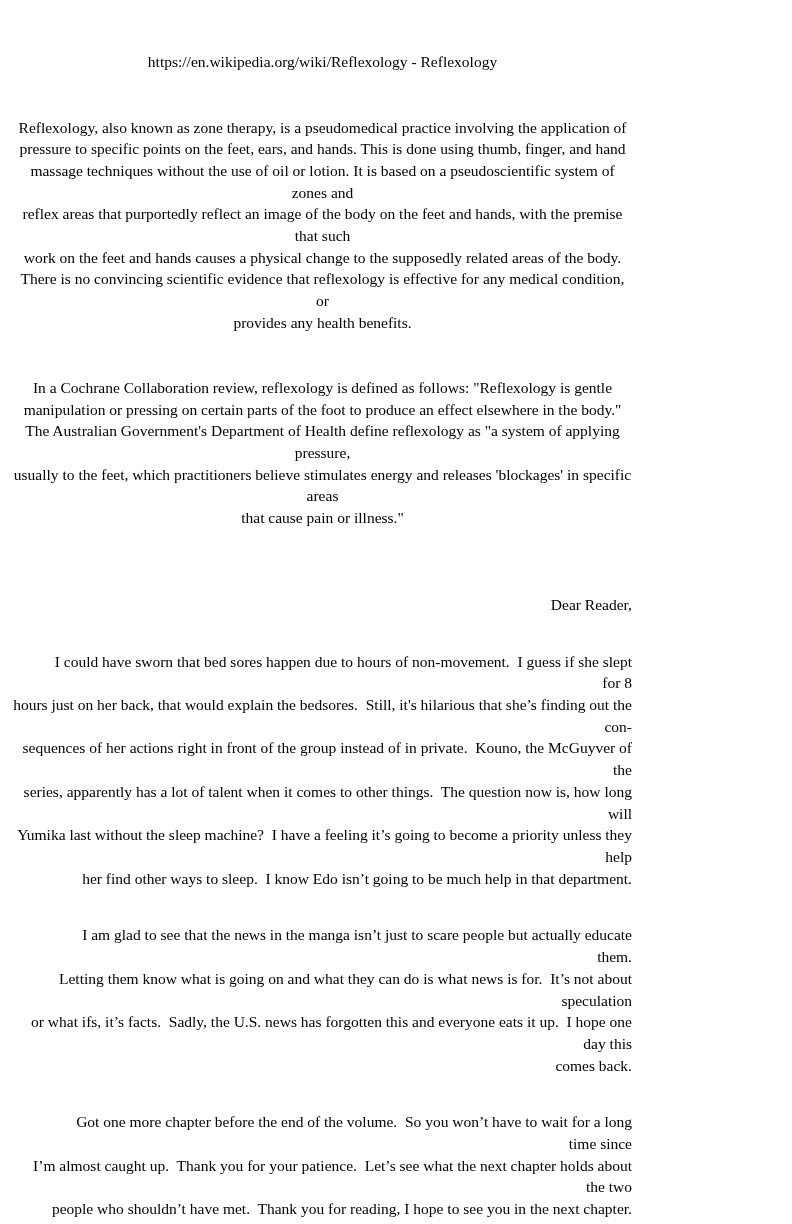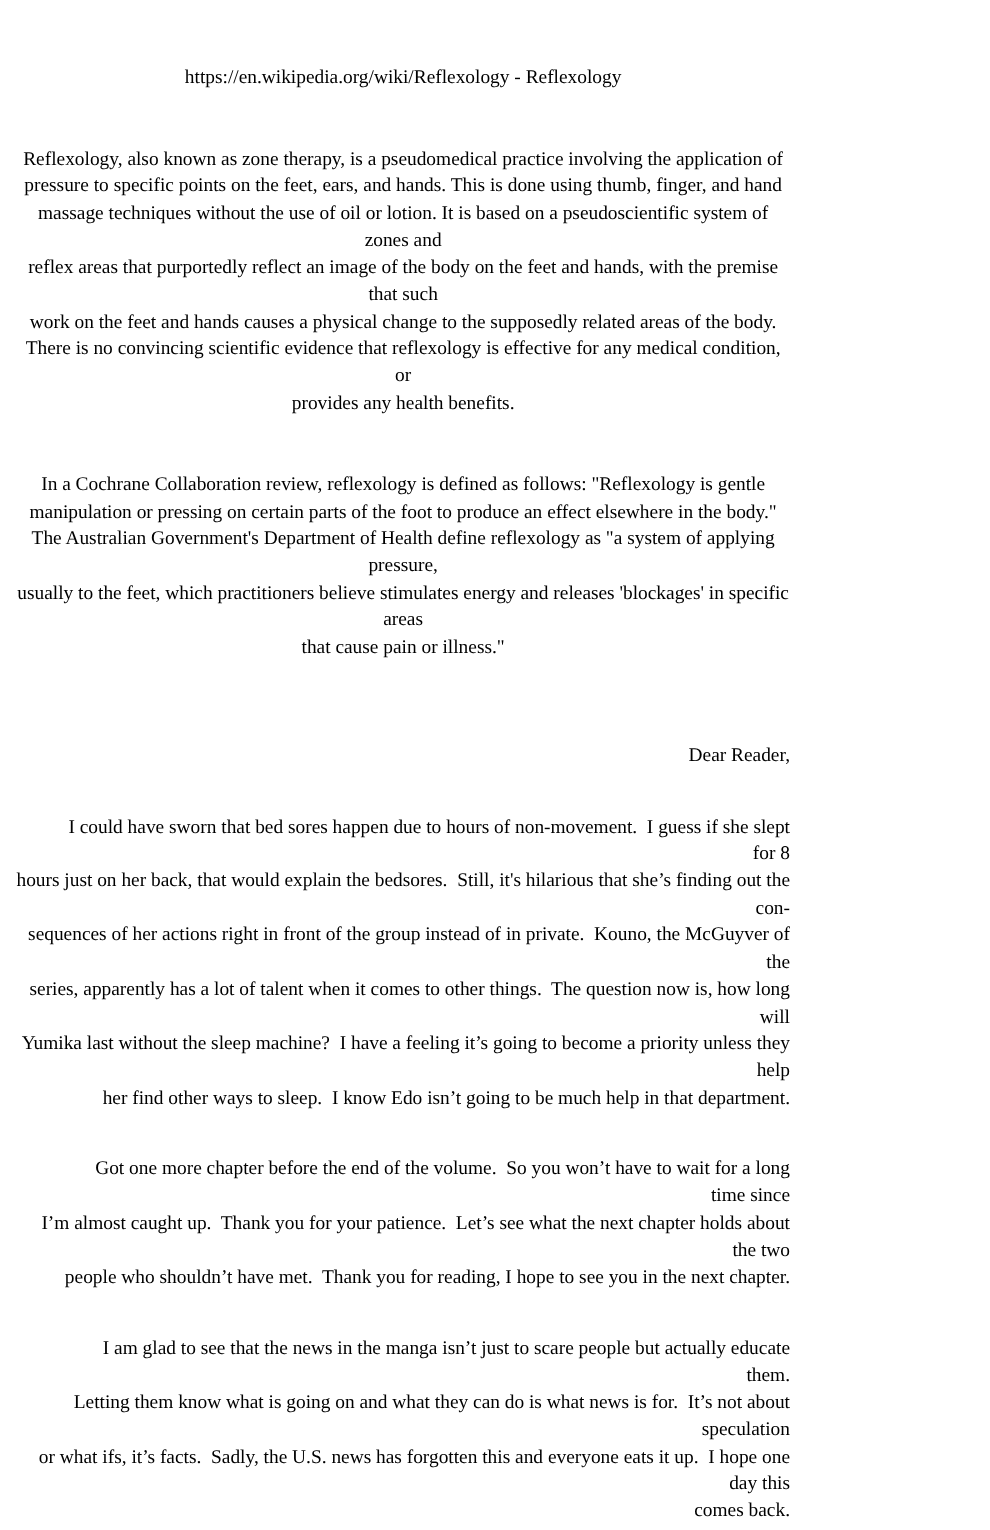--- a/index.html
+++ b/index.html
@@ -64,28 +64,28 @@
   <div class="letter-block">
     <p class="salutation">Dear Reader,</p>
 
     <p class="para">I could have sworn that bed sores happen due to hours of non-movement.  I guess if she slept for 8
 hours just on her back, that would explain the bedsores.  Still, it's hilarious that she’s finding out the con-
 sequences of her actions right in front of the group instead of in private.  Kouno, the McGuyver of the
 series, apparently has a lot of talent when it comes to other things.  The question now is, how long will
 Yumika last without the sleep machine?  I have a feeling it’s going to become a priority unless they help
 her find other ways to sleep.  I know Edo isn’t going to be much help in that department.</p>
 
-    <p class="para">Got one more chapter before the end of the volume.  So you won’t have to wait for a long time since
-I’m almost caught up.  Thank you for your patience.  Let’s see what the next chapter holds about the two
-people who shouldn’t have met.  Thank you for reading, I hope to see you in the next chapter.</p>
-
     <p class="para">I am glad to see that the news in the manga isn’t just to scare people but actually educate them.
 Letting them know what is going on and what they can do is what news is for.  It’s not about speculation
 or what ifs, it’s facts.  Sadly, the U.S. news has forgotten this and everyone eats it up.  I hope one day this
 comes back.</p>
+
+    <p class="para">Got one more chapter before the end of the volume.  So you won’t have to wait for a long time since
+I’m almost caught up.  Thank you for your patience.  Let’s see what the next chapter holds about the two
+people who shouldn’t have met.  Thank you for reading, I hope to see you in the next chapter.</p>
 
     <p class="closing">Australian,</p>
 
     <div class="signature">
       <div>saintguardian the lazy pervert</div>
       <div>tenten201981@group.com</div>
     </div>
   </div>
 
 </div>

